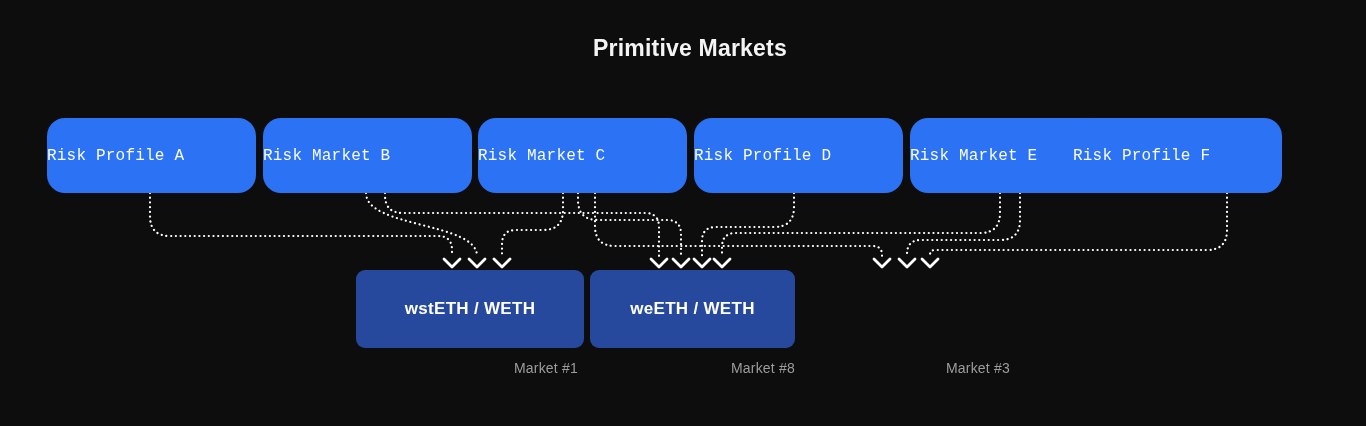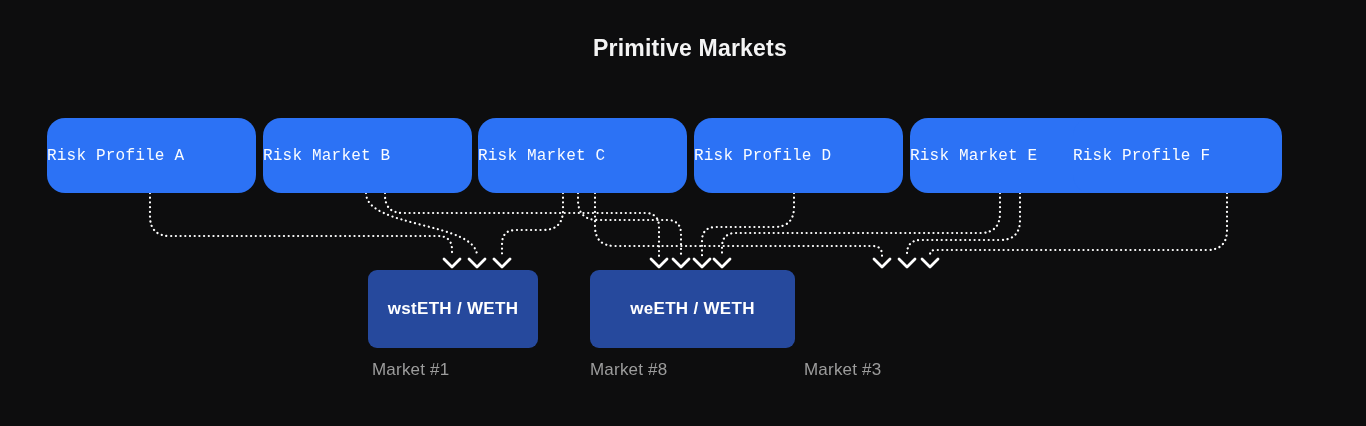--- a/index.html
+++ b/index.html
@@ -24,23 +24,23 @@
   }
   .mbox{
     position:absolute;top:270px;height:78px;
     background:var(--market-blue,#26499d);
     border-radius:9px;
     display:flex;align-items:center;justify-content:center;
     color:#ffffff;font-size:17px;font-weight:600;letter-spacing:.3px;
   }
   .mcaption{
     position:absolute;top:360px;
-    text-align:left;
+    text-align:right;
     color:var(--caption-gray,#9c9c9c);
-    font-size:17px;font-weight:400;letter-spacing:.2px;
+    font-size:14px;font-weight:400;letter-spacing:.2px;
   }
   svg.wires{position:absolute;left:0;top:0;width:1366px;height:426px;pointer-events:none;}
 </style>
 </head>
 <body>
 
 <div class="stage" style="--bg: #0d0d0e; --profile-blue: #2c72f5; --market-blue: #26499d; --caption-gray: #9c9c9c;">
 
   <div class="title">Primitive Markets</div>
 
@@ -83,21 +83,21 @@
   <div class="pbox" style="left:694px">
       <span>Risk Profile D</span>
     </div>
   <div class="pbox" style="left:910px">
       <span>Risk Market E</span>
     </div>
   <div class="pbox" style="left:1073px">
       <span>Risk Profile F</span>
     </div>
 
-  <div class="mbox" style="left:368px;width:170px">
+  <div class="mbox" style="left:356px;width:228px">
       <span>wstETH / WETH</span>
     </div>
   <div class="mbox" style="left:590px;width:205px">
       <span>weETH / WETH</span>
     </div>
 
   <div class="mcaption" style="left:372px;width:206px">Market #1</div>
   <div class="mcaption" style="left:590px;width:205px">Market #8</div>
   <div class="mcaption" style="left:804px;width:206px">Market #3</div>
 

